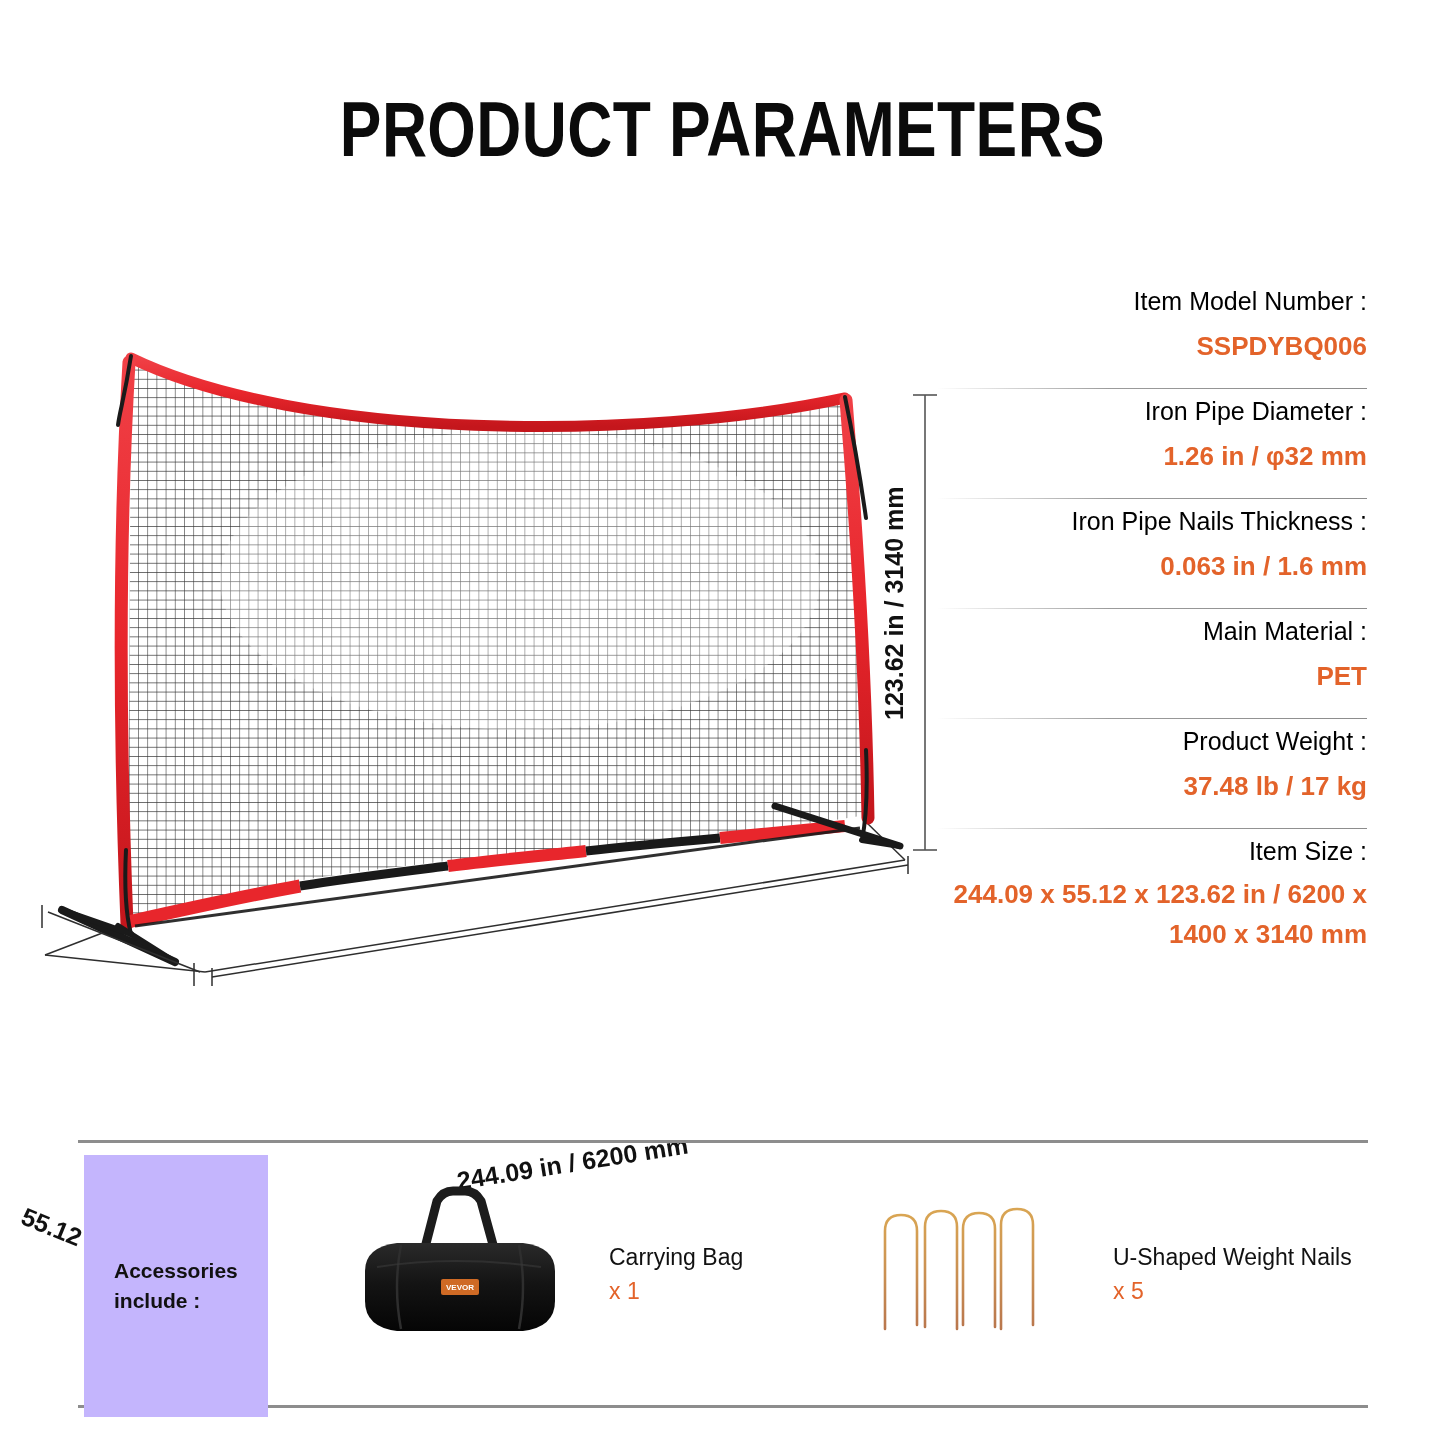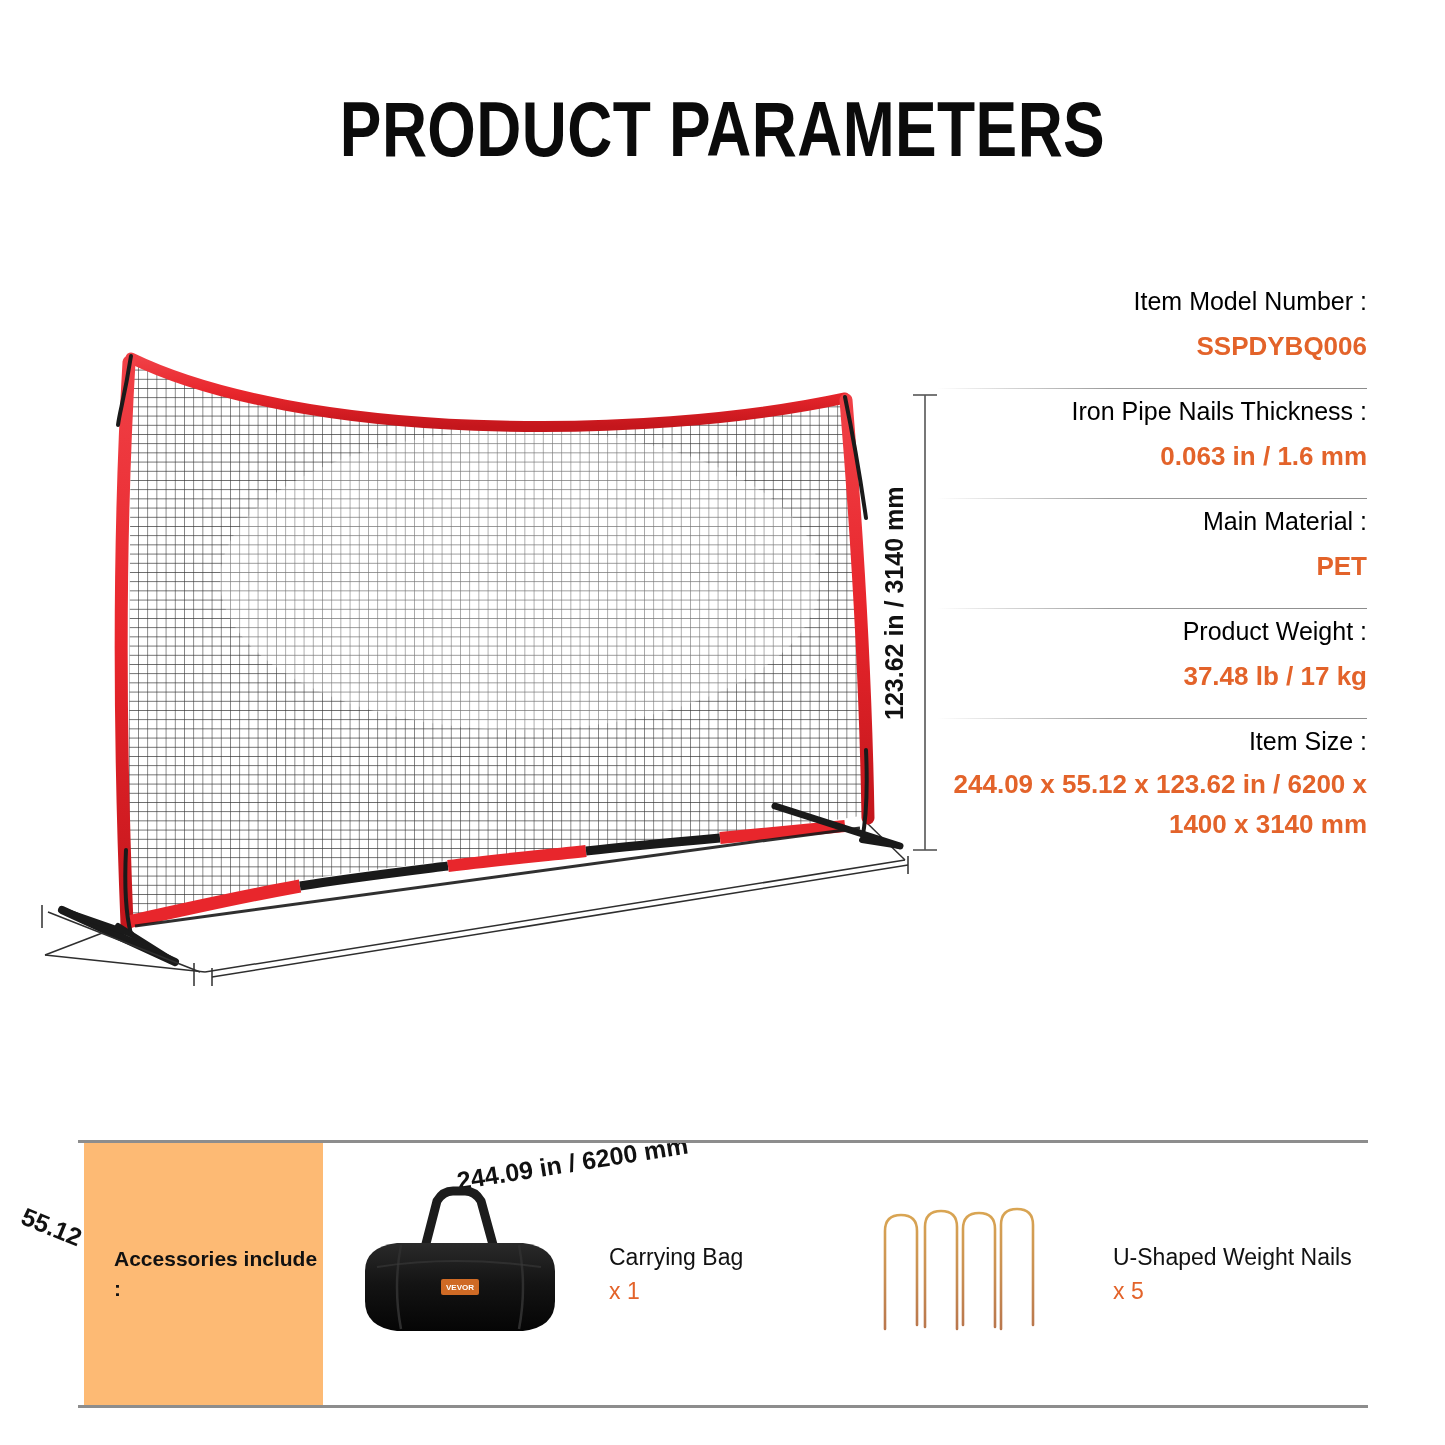--- a/index.html
+++ b/index.html
@@ -77,22 +77,22 @@
     white-space:nowrap;
   }
   .spec-value.two-line{line-height:40px;white-space:normal;}
 
   
   .accessories{
     position:absolute;left:78px;top:1140px;width:1290px;height:262px;
     border-top:3px solid #8d8d8d;border-bottom:3px solid #8d8d8d;
   }
   .acc-panel{
-    position:absolute;left:6px;top:0;width:239px;height:100%;
-    background:#fdba74;
+    position:absolute;left:6px;top:12px;width:184px;height:100%;
+    background:#c4b5fd;
   }
   .acc-panel-label{
     position:absolute;left:30px;top:50%;transform:translateY(-50%);
     font-size:21px;font-weight:bold;color:#111;line-height:30px;
   }
   .acc-item{position:absolute;top:0;height:100%;display:flex;align-items:center;}
   .acc-item-bag{left:255px;width:520px;}
   .acc-item-nails{left:775px;width:515px;}
   .acc-img{width:250px;height:190px;position:relative;flex:0 0 auto;}
   .acc-img svg{display:block;width:100%;height:100%;}
@@ -192,20 +192,24 @@
     <div class="dim dim-depth">55.12 in / 1400 mm</div>
   </div>
 
   <div class="spec-table">
 
     <div class="spec-row">
       <div class="spec-label">Item Model Number :</div>
       <div class="spec-value">SSPDYBQ006</div>
     </div>
 
+    <div class="spec-row">
+      <div class="spec-label">Iron Pipe Diameter :</div>
+      <div class="spec-value">1.26 in / φ32 mm</div>
+    </div>
 
     <div class="spec-row">
       <div class="spec-label">Iron Pipe Nails Thickness :</div>
       <div class="spec-value">0.063 in / 1.6 mm</div>
     </div>
 
     <div class="spec-row">
       <div class="spec-label">Main Material :</div>
       <div class="spec-value">PET</div>
     </div>

